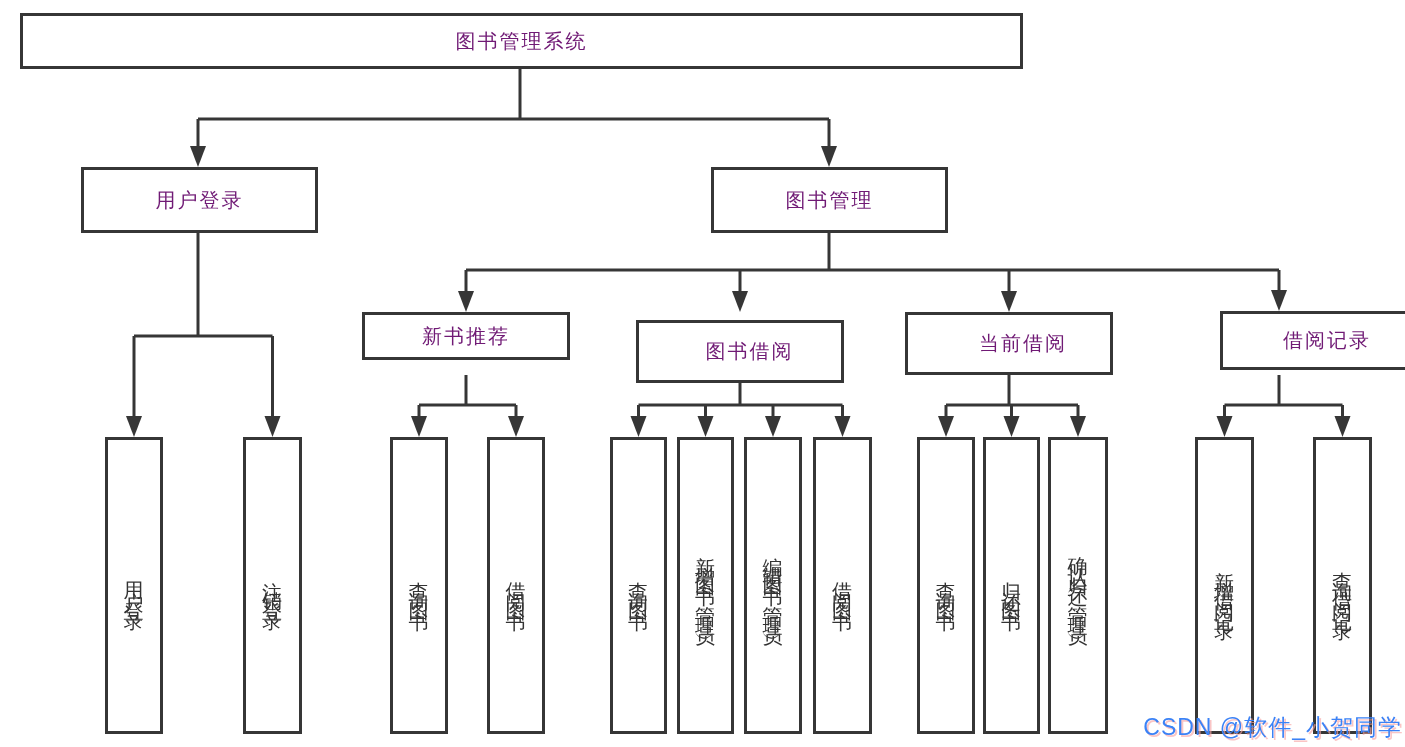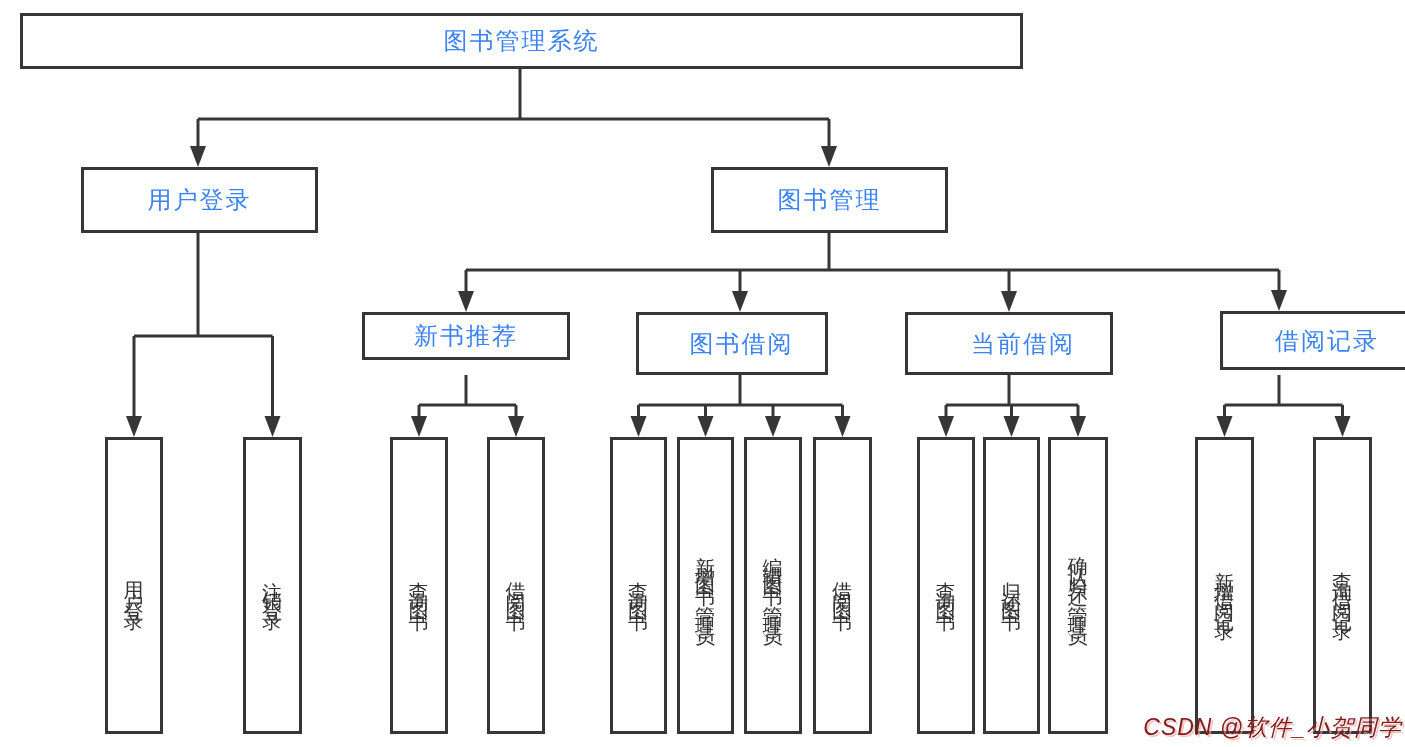--- a/index.html
+++ b/index.html
@@ -15,45 +15,44 @@
   .box {
     position:absolute;
     background:#ffffff;
     border:3px solid #363636;
     box-sizing:border-box;
     display:flex;
     align-items:center;
     justify-content:center;
   }
   .box .htext {
-    font-size:24px;
+    font-size:20px;
     letter-spacing:2px;
     white-space:nowrap;
-    color:#3b82f6;
+    color:#701a75;
   }
   .box .vtext {
     writing-mode:vertical-rl;
     text-orientation:mixed;
     font-size:20px;
     letter-spacing:10px;
     line-height:1;
     color:#333333;
     white-space:nowrap;
   }
   .watermark {
     position:absolute;
     right:3px;
     top:712px;
     font-size:23px;
     letter-spacing:1px;
-    color:#7f1d1d;
+    color:#3b82f6;
     text-shadow:2px 2px 0 rgba(247,166,166,0.65);
     white-space:nowrap;
     z-index:5;
-    font-style:italic;
   }
 </style>
 </head>
 <body>
 
 <div class="stage">
 
   <svg id="connectors" width="1405" height="747">
       <line x1="520" y1="69" x2="520" y2="119" stroke="#363636" stroke-width="3"></line>
       <line x1="198" y1="233" x2="198" y2="336" stroke="#363636" stroke-width="3"></line>
@@ -116,21 +115,21 @@
   <div class="box" style="left:81px; top:167px; width:237px; height:66px;">
     <span class="htext">用户登录</span>
   </div>
   <div class="box" style="left:711px; top:167px; width:237px; height:66px;justify-content:center;">
     <span class="htext">图书管理</span>
   </div>
 
   <div class="box" style="left:362px; top:312px; width:208px; height:48px;">
     <span class="htext">新书推荐</span>
   </div>
-  <div class="box" style="left:636px; top:312px; width:192px; height:63px;padding-left:19px;">
+  <div class="box" style="left:636px; top:320px; width:208px; height:63px;padding-left:19px;">
     <span class="htext">图书借阅</span>
   </div>
   <div class="box" style="left:905px; top:312px; width:208px; height:63px;padding-left:28px;">
     <span class="htext">当前借阅</span>
   </div>
   <div class="box" style="left:1220px; top:311px; width:214px; height:59px;">
     <span class="htext">借阅记录</span>
   </div>
 
   <div class="box" style="left:105px; top:437px; width:58px; height:297px;">

